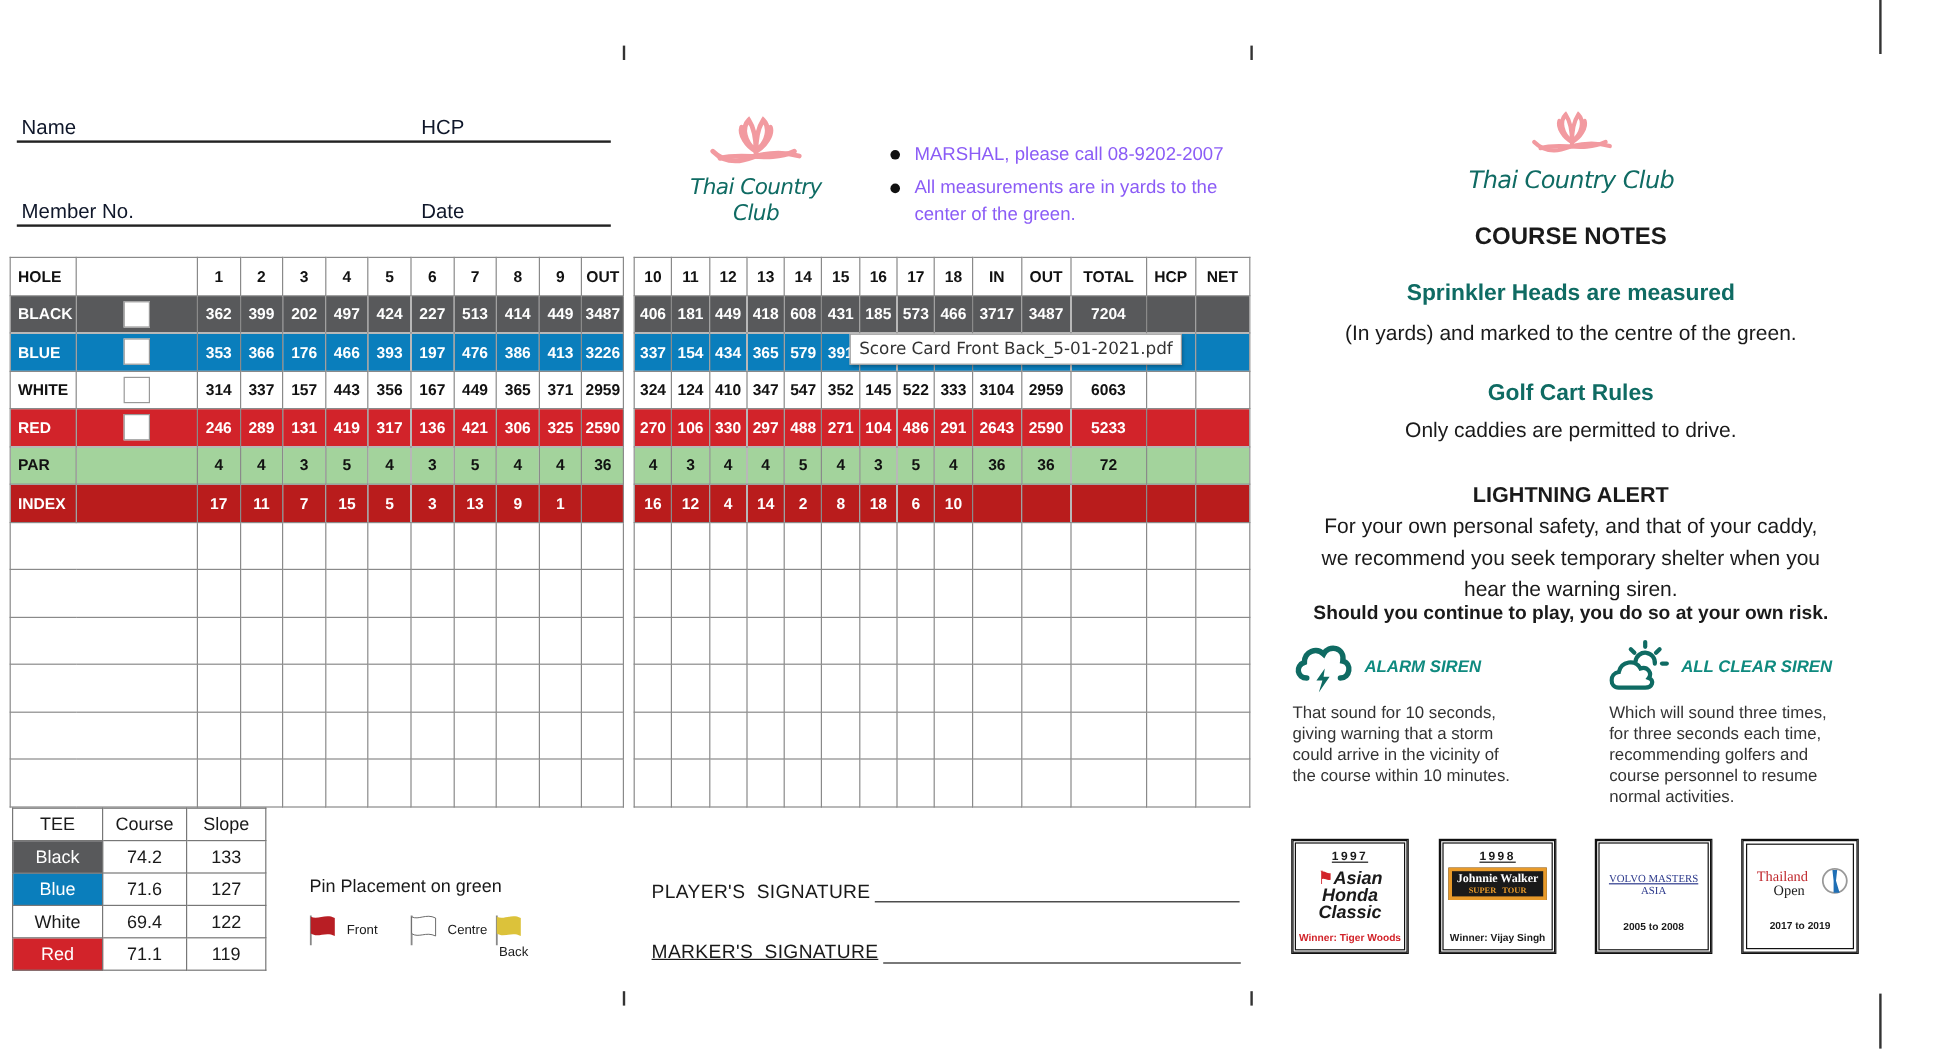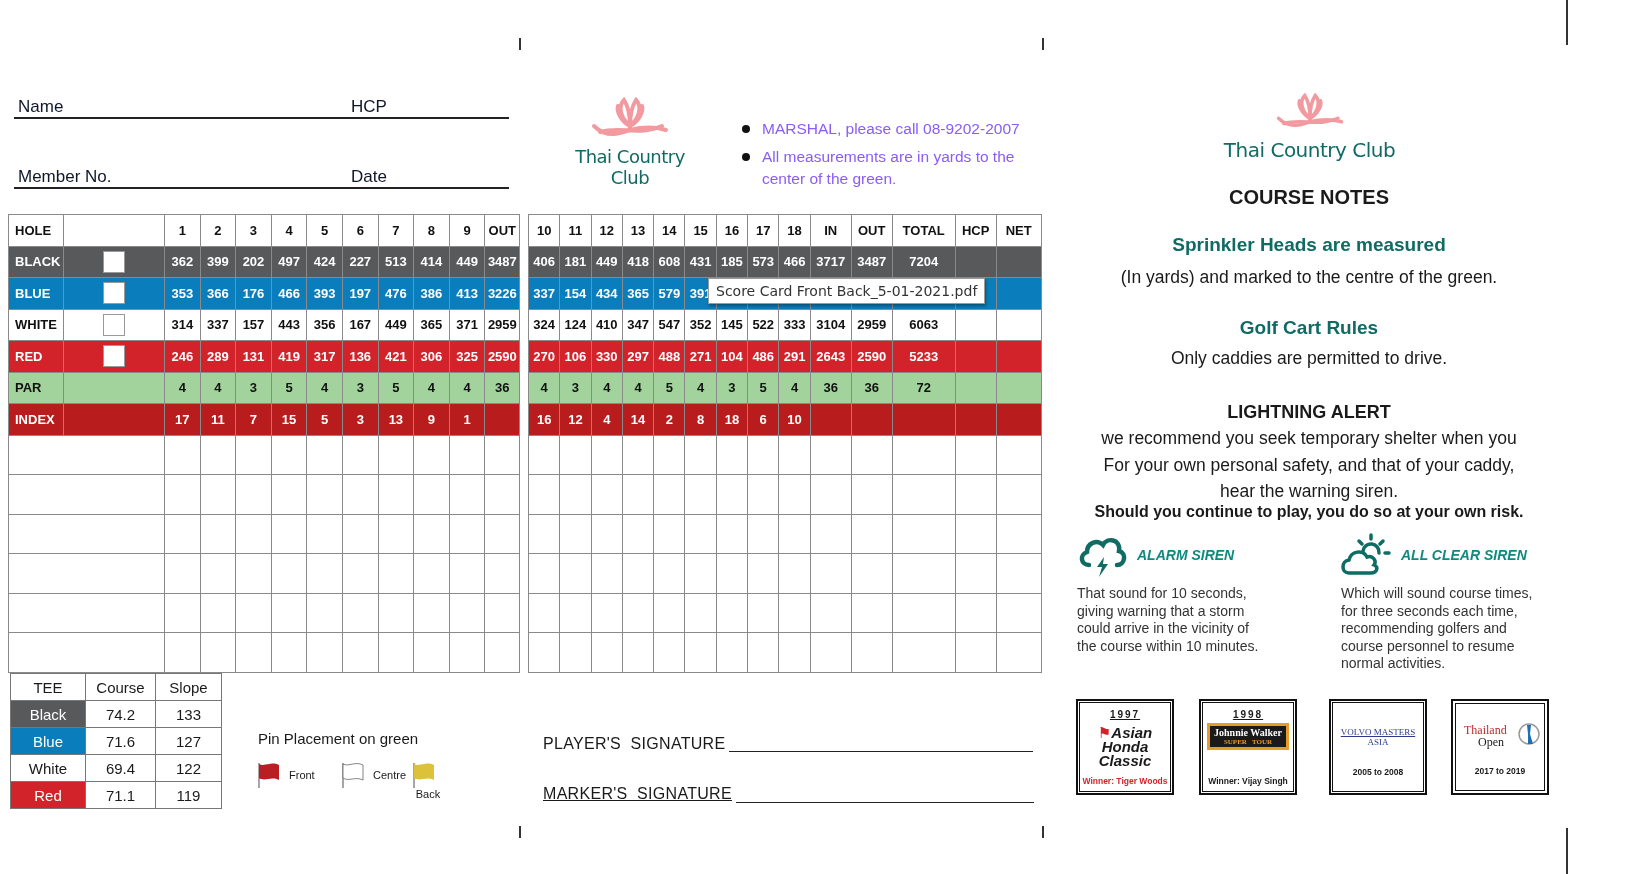--- a/index.html
+++ b/index.html
@@ -8,21 +8,21 @@
 
   .crop { position: absolute; width: 2px; height: 12px; background: #333; }
 
   
   .field { position: absolute; left: 14px; width: 495px; border-bottom: 2px solid #222; height: 22px; }
   .field span { position: absolute; bottom: 0; font-size: 17px; color: #0f172a; margin-top: 35px; }
 
   
   .logo { position: absolute; text-align: center; }
   .logo .lotus { display: block; margin: 0 auto; }
-  .logo .brand { color: #0f6b63; font-family: "DejaVu Sans", sans-serif; letter-spacing: -0.5px; }
+  .logo .brand { color: #0f6b63; font-family: "DejaVu Sans", sans-serif; letter-spacing: -0.5px; font-style: italic; }
 
   .bullets { position: absolute; left: 742px; top: 100px; font-size: 15.5px; color: #8b5cf6; line-height: 22px; margin-top: 18px; }
   .bullets .b { display: flex; margin-bottom: 6px; }
   .bullets .dot { width: 8px; height: 8px; background: #111; border-radius: 50%; margin-top: 7px; margin-right: 12px; flex: none; }
 
   
   table.sc { position: absolute; border-collapse: collapse; table-layout: fixed; font-size: 13px; font-weight: bold; }
   table.sc td { border: 1px solid #8a8a8a; text-align: center; height: 31.5px; padding: 0; white-space: nowrap; overflow: hidden; }
   table.sc tr.hdr td { background: #fff; color: #111; }
   table.sc tr.black td { background: #58595b; color: #fff; }
@@ -602,22 +602,22 @@
   <div class="brand" style="font-size:20px;">Thai Country Club</div>
 </div>
 
 <div class="notes h-notes">COURSE NOTES</div>
 <div class="notes sub-h teal" style="top:234px;">Sprinkler Heads are measured</div>
 <div class="notes txt" style="top:267px;">(In yards) and marked to the centre of the green.</div>
 <div class="notes sub-h teal" style="top:317px;">Golf Cart Rules</div>
 <div class="notes txt" style="top:348px;">Only caddies are permitted to drive.</div>
 <div class="notes alert-title">LIGHTNING ALERT</div>
 <div class="notes alert-body">
+  <div>For your own personal safety, and that of your caddy,</div>
   <div>we recommend you seek temporary shelter when you</div>
-  <div>For your own personal safety, and that of your caddy,</div>
   <div>hear the warning siren.</div>
 </div>
 <div class="notes alert-bold">Should you continue to play, you do so at your own risk.</div>
 
 <div class="siren" style="left:1077px;width:240px;">
   <div class="head">
     <svg width="50" height="44" viewBox="0 0 50 44">
       <path d="M12 32 C4 32 2 22 10 19 C10 10 20 6 26 12 C30 4 44 6 42 18 C50 20 48 32 40 32" fill="none" stroke="#0f6b63" stroke-width="4.5" stroke-linecap="round"></path>
       <path d="M27 24 L20 34 L25 34 L22 44 L31 31 L26 31 Z" fill="#0f6b63"></path>
     </svg>
@@ -638,21 +638,21 @@
           <line x1="18" y1="8" x2="21" y2="11"></line>
           <line x1="42" y1="8" x2="39" y2="11"></line>
           <line x1="44" y1="20" x2="48" y2="20"></line>
         <path d="M22 18 A8 8 0 0 1 38 20"></path>
         <path d="M8 40 C0 40 0 28 8 27 C10 18 22 16 26 24 C32 22 36 28 33 32 C38 34 36 40 30 40 Z"></path>
       </g>
     </svg>
     <span class="title">ALL CLEAR SIREN</span>
   </div>
   <div class="desc">
-    <div>Which will sound course times,</div>
+    <div>Which will sound three times,</div>
     <div>for three seconds each time,</div>
     <div>recommending golfers and</div>
     <div>course personnel to resume</div>
     <div>normal activities.</div>
   </div>
 </div>
 
 <div class="badge" style="left:1077px;">
   <div class="yr">1997</div>
   <div style="font-size:15px;font-style:italic;font-weight:bold;line-height:14px;margin-top:6px;">

